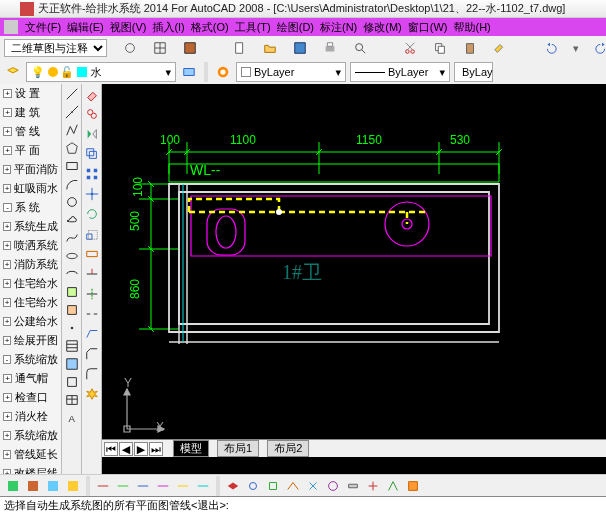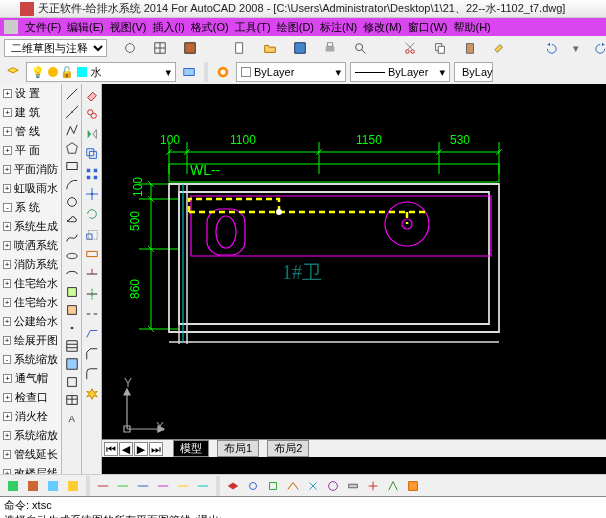--- a/index.html
+++ b/index.html
@@ -729,15 +729,14 @@
       </svg>
     </div>
   <div class="tb-btn">
       <svg viewBox="0 0 16 16">
         <rect x="3" y="3" width="10" height="10" fill="#f93" stroke="#c60"></rect>
       </svg>
     </div>
 </div>
 
 <div class="cmdline">
-  <div class="cmd-row">命令: xtsc</div>
   <div class="cmd-row">选择自动生成系统图的所有平面图管线&lt;退出&gt;:</div>
 </div>
 
 </body></html>

